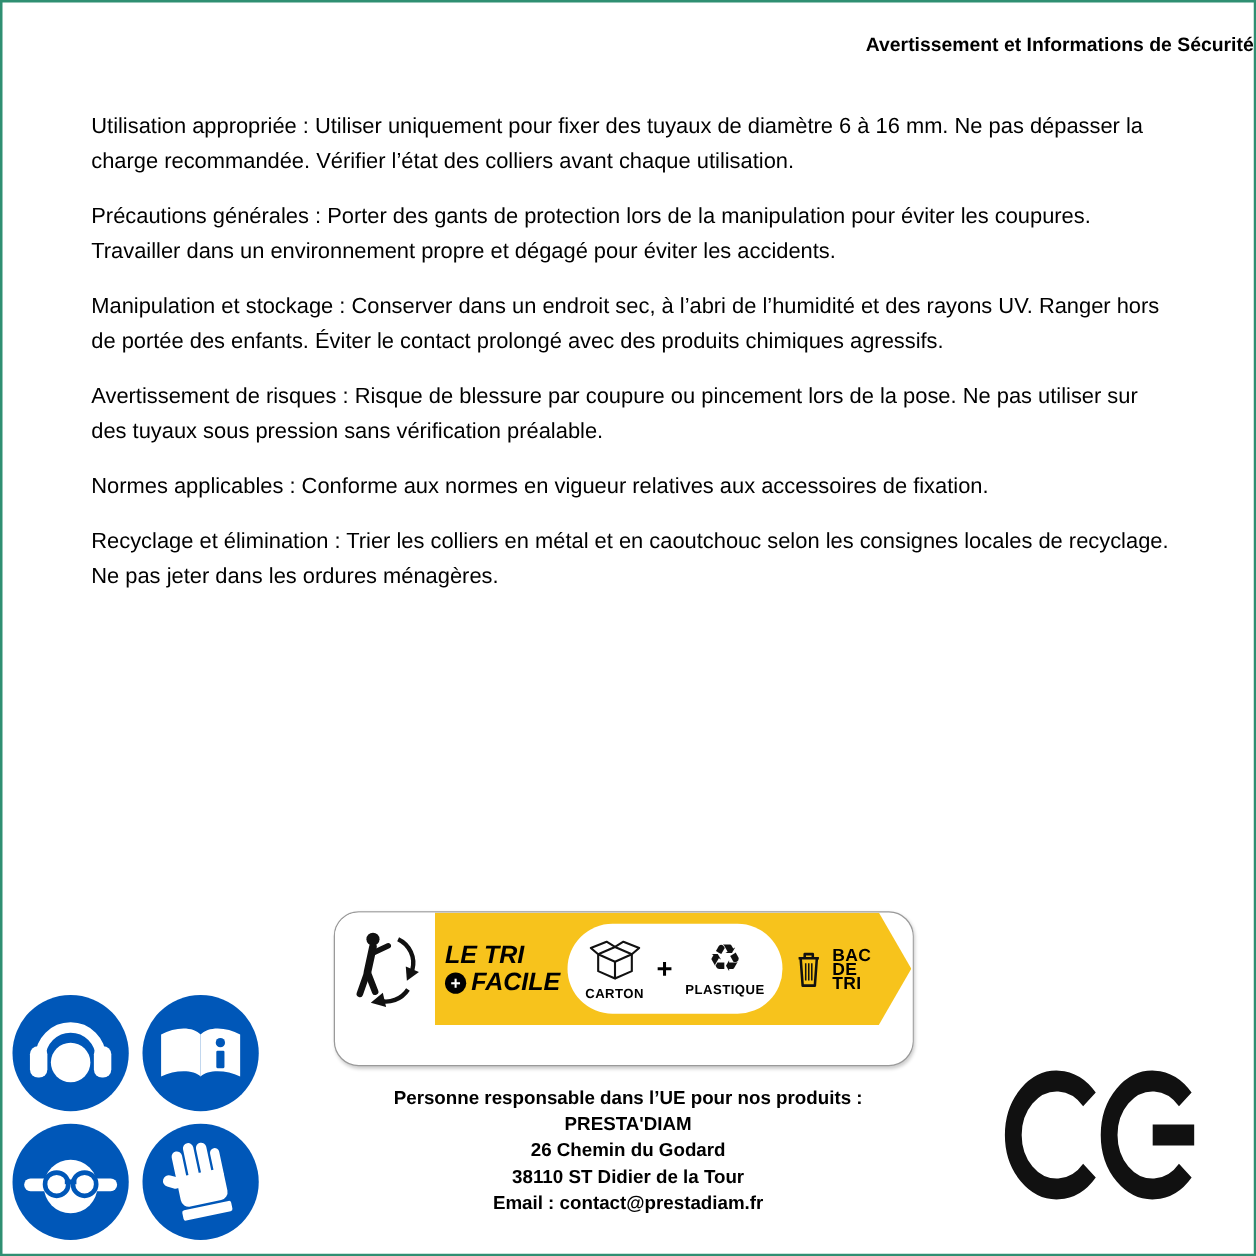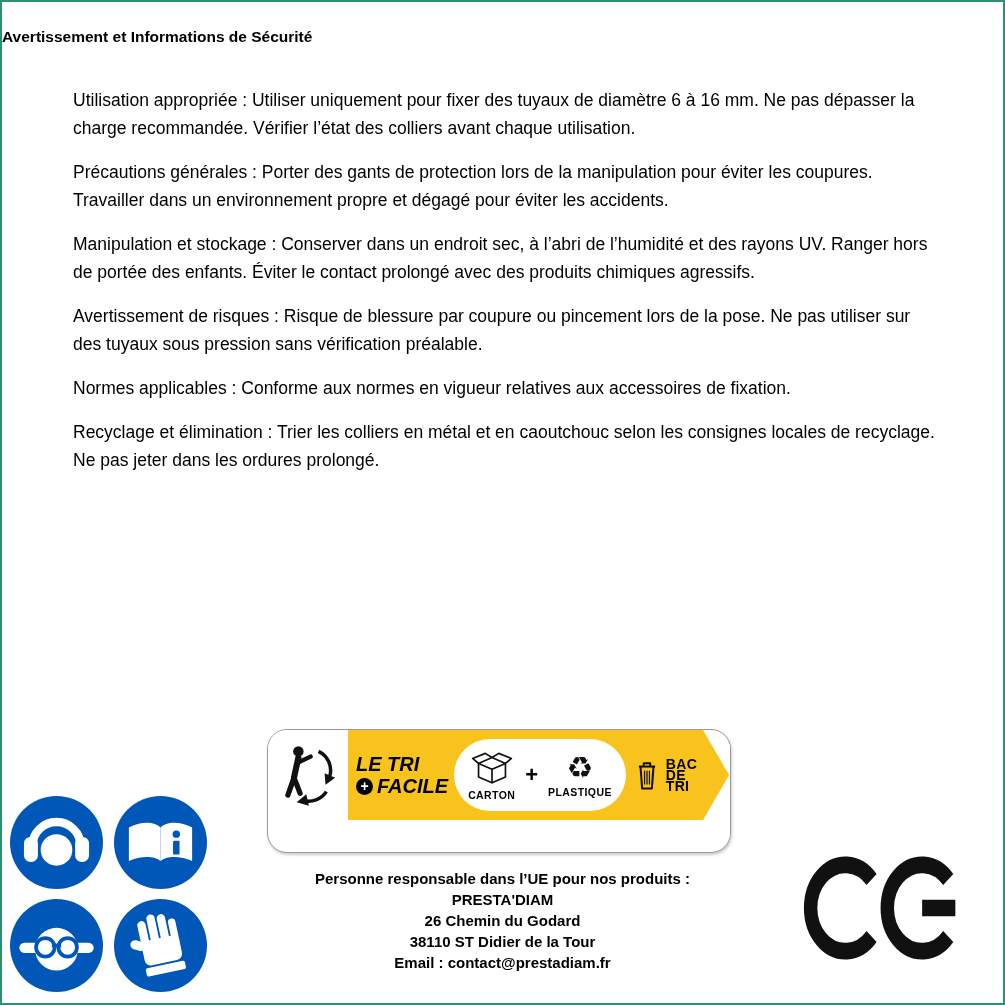--- a/index.html
+++ b/index.html
@@ -9,21 +9,21 @@
     margin:0 auto;
     background:#fff;
     border:2px solid var(--border-green,#2F8F72);
     box-sizing:border-box;
     font-family:"Liberation Sans","DejaVu Sans",sans-serif;
     color:#000;
     overflow:hidden;
   }
   .title{
     position:absolute;top:26px;left:0;right:0;
-    text-align:left;font-weight:bold;font-size:15.5px;
+    text-align:right;font-weight:bold;font-size:15.5px;
   }
   .body-text{
     position:absolute;top:84px;left:71px;width:868px;
     font-size:17.5px;line-height:28px;
   }
   .body-text p{margin:0 0 16px 0;}
   .fr-label{
     position:absolute;left:268px;top:708px;
     font-size:13px;font-weight:bold;margin-top:44px;
   }
@@ -93,21 +93,21 @@
 <div class="page">
 
   <div class="title">Avertissement et Informations de Sécurité</div>
 
   <div class="body-text">
     <p>Utilisation appropriée : Utiliser uniquement pour fixer des tuyaux de diamètre 6 à 16 mm. Ne pas dépasser la charge recommandée. Vérifier l’état des colliers avant chaque utilisation.</p>
     <p>Précautions générales : Porter des gants de protection lors de la manipulation pour éviter les coupures. Travailler dans un environnement propre et dégagé pour éviter les accidents.</p>
     <p>Manipulation et stockage : Conserver dans un endroit sec, à l’abri de l’humidité et des rayons UV. Ranger hors de portée des enfants. Éviter le contact prolongé avec des produits chimiques agressifs.</p>
     <p>Avertissement de risques : Risque de blessure par coupure ou pincement lors de la pose. Ne pas utiliser sur des tuyaux sous pression sans vérification préalable.</p>
     <p>Normes applicables : Conforme aux normes en vigueur relatives aux accessoires de fixation.</p>
-    <p>Recyclage et élimination : Trier les colliers en métal et en caoutchouc selon les consignes locales de recyclage. Ne pas jeter dans les ordures prolongé.</p>
+    <p>Recyclage et élimination : Trier les colliers en métal et en caoutchouc selon les consignes locales de recyclage. Ne pas jeter dans les ordures ménagères.</p>
   </div>
 
   <div class="fr-label">FR</div>
 
   <div class="badge">
     <div class="badge-top">
       <div class="triman-cell">
         <svg viewBox="0 0 64 70" width="56" height="62">
           <circle cx="21" cy="8" r="6" fill="#111"></circle>
           <g stroke="#111" stroke-linecap="round" fill="none">

